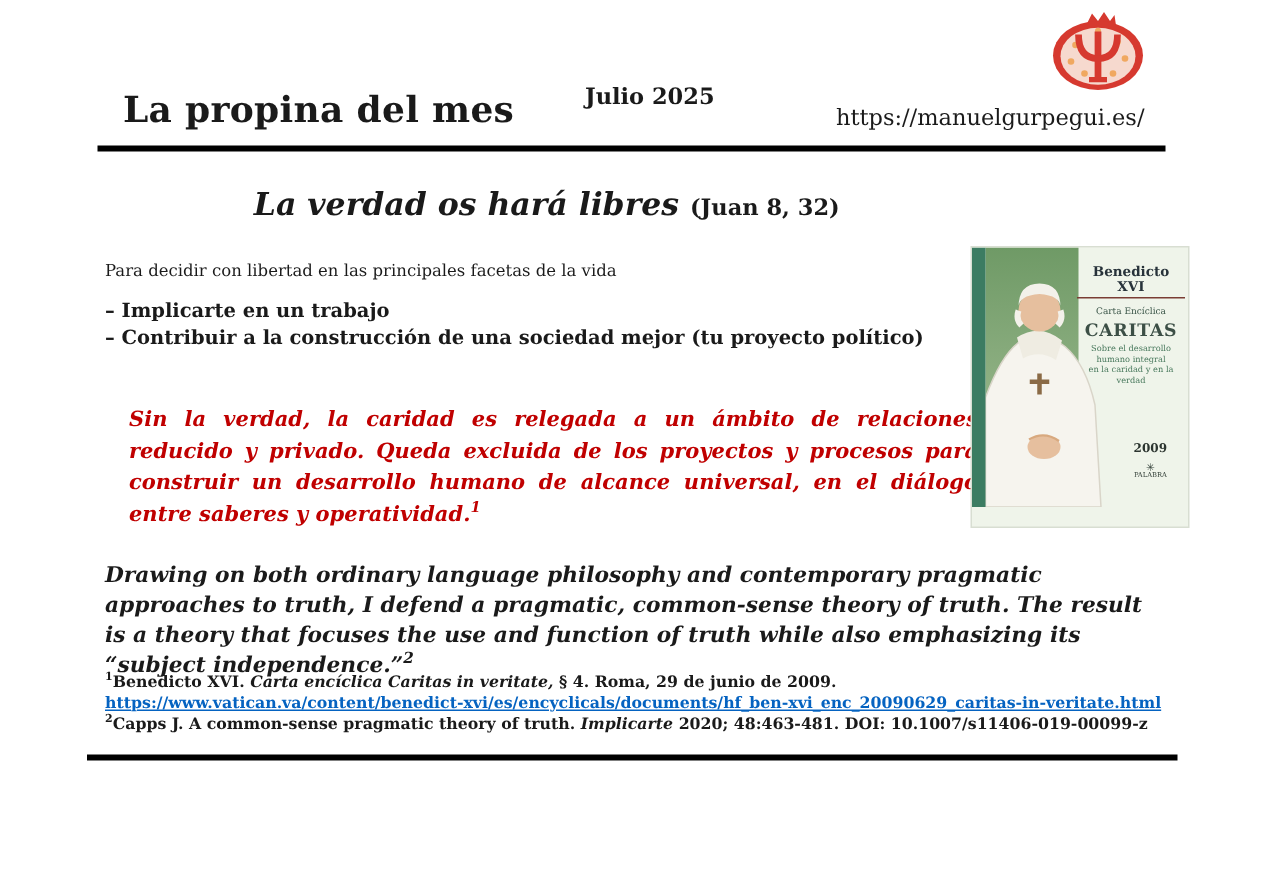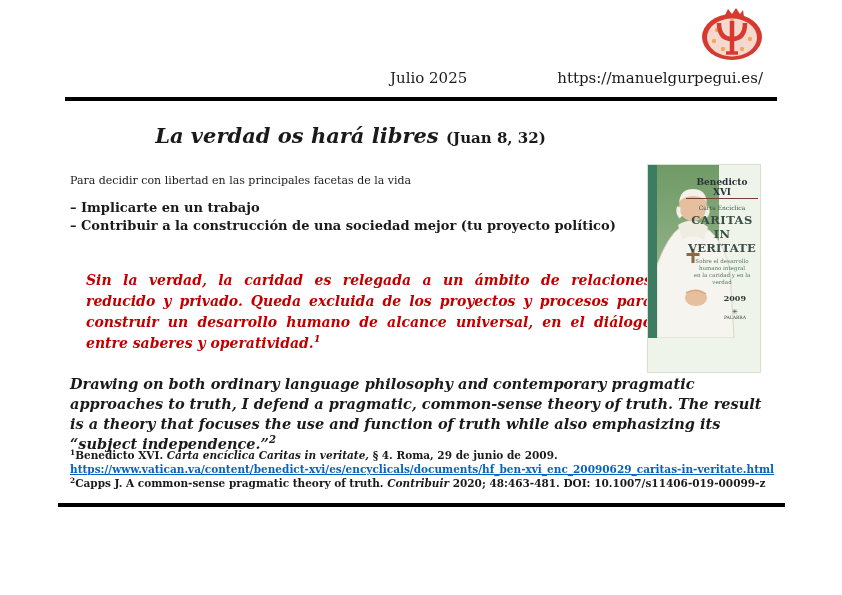--- a/index.html
+++ b/index.html
@@ -3,25 +3,25 @@
 <meta charset="utf-8">
 <style>
   html,body{margin:0;padding:0;background:#fff;}
   .page{
     position:relative;width:842px;height:595px;background:#ffffff;
     font-family:"DejaVu Serif", serif;color:#1a1a1a;overflow:hidden;
   }
   
   .logo{position:absolute;left:699px;top:8px;width:66px;height:53px;}
   .header-title{position:absolute;left:82px;top:58px;font-size:24px;font-weight:bold;letter-spacing:.2px;}
-  .header-date{position:absolute;left:390px;top:69px;font-size:15px;font-weight:normal;}
+  .header-date{position:absolute;left:390px;top:55px;font-size:15px;font-weight:bold;}
   .header-url{position:absolute;right:79px;top:69px;font-size:15px;font-weight:normal;}
   .rule-top{position:absolute;left:65px;top:97px;width:712px;height:4px;background:#000;}
   
-  .headline{position:absolute;left:2px;top:123px;width:697px;text-align:center;white-space:nowrap;}
+  .headline{position:absolute;left:16px;top:123px;width:697px;text-align:center;white-space:nowrap;}
   .headline .main{font-size:21px;font-weight:bold;font-style:italic;}
   .headline .ref{font-size:15px;font-weight:bold;}
   
   .intro-heading{position:absolute;left:70px;top:174px;font-size:11px;font-weight:normal;}
   .intro-bullets{position:absolute;left:70px;top:199px;font-size:13px;font-weight:bold;line-height:17.5px;}
   
   .quote-es{
     position:absolute;left:86px;top:270px;width:566px;
     color:#c00000;font-size:14px;font-weight:bold;font-style:italic;
     line-height:21px;text-align:justify;
@@ -33,22 +33,22 @@
   }
   sup{font-size:70%;line-height:0;}
   
   .footnotes{position:absolute;left:70px;top:448px;width:712px;font-size:10.5px;font-weight:bold;line-height:14px;}
   .footnotes .it{font-style:italic;}
   .footnotes a{color:#0563c1;text-decoration:underline;}
   
   .rule-bottom{position:absolute;left:58px;top:503px;width:727px;height:4px;background:#000;}
   
   .cover{
-    position:absolute;left:648px;top:165px;width:112px;height:207px;
-    background:#eff4ea;box-shadow:0 0 0 1px #d8ded2;
+    position:absolute;left:648px;top:165px;width:112px;height:186px;
+    background:#eff4ea;box-shadow:0 0 0 1px #d8ded2;padding-left:32px;
   }
   .cover svg.photo{position:absolute;left:0;top:0;}
   .cover .txt{position:absolute;right:2px;top:12px;width:72px;text-align:center;color:#27323a;}
   .cover .author{font-size:9px;font-weight:bold;border-bottom:1px solid #7a3d34;display:inline-block;padding-bottom:1px;}
   .cover .series{font-size:6px;margin-top:5px;color:#3a5548;}
   .cover .t1{font-size:11.5px;font-weight:bold;color:#3c4f46;letter-spacing:.5px;margin-top:2px;}
   .cover .t2{font-size:11.5px;font-weight:bold;color:#3c4f46;letter-spacing:.2px;}
   .cover .sub{font-size:5.5px;color:#4a7a5e;line-height:7px;margin-top:3px;}
   .cover .year{position:absolute;right:14px;top:128px;font-size:8px;font-weight:bold;color:#2c3530;text-align:right;}
   .cover .pub{position:absolute;right:14px;top:145px;font-size:4.5px;color:#37433c;text-align:center;line-height:5px;}
@@ -70,20 +70,21 @@
       <circle cx="15" cy="33" r="2.2" fill="#f0a860"></circle>
       <circle cx="24" cy="41" r="2.2" fill="#f0a860"></circle>
       <circle cx="43" cy="41" r="2.2" fill="#f0a860"></circle>
       <circle cx="33" cy="12.5" r="2" fill="#f0a860"></circle>
       <path d="M33 13 V45" stroke="#d6392f" stroke-width="4.5" fill="none"></path>
       <path d="M20 15 Q20 31 33 31 Q46 31 46 15" stroke="#d6392f" stroke-width="4.5" fill="none"></path>
       <path d="M27 45 H39" stroke="#d6392f" stroke-width="3.5" fill="none"></path>
     </svg>
   </div>
 
+  <div class="header-title">La propina del mes</div>
   <div class="header-date">Julio 2025</div>
   <div class="header-url">https://manuelgurpegui.es/</div>
   <div class="rule-top"></div>
 
   <div class="headline">
     <span class="main">La verdad os hará libres </span>
     <span class="ref">(Juan 8, 32)</span>
   </div>
 
   <div class="intro-heading">Para decidir con libertad en las principales facetas de la vida</div>
@@ -112,34 +113,33 @@
       <rect x="43.5" y="84" width="3" height="14" fill="#8a6a46"></rect>
       <rect x="38.5" y="88" width="13" height="3" fill="#8a6a46"></rect>
       <ellipse cx="48" cy="133" rx="11" ry="8" fill="#e6bf9e"></ellipse>
       <path d="M38 128 Q48 122 58 129" stroke="#d8a97f" stroke-width="1.5" fill="none"></path>
       <rect x="0" y="0" width="9" height="173" fill="#3c7c62"></rect>
     </svg>
     <div class="txt">
       <span class="author">Benedicto XVI</span>
       <div class="series">Carta Encíclica</div>
       <div class="t1">CARITAS</div>
-      <div class="t2">IN VERITATE</div>
       <div class="sub">
         <div>Sobre el desarrollo</div>
         <div>humano integral</div>
         <div>en la caridad y en la verdad</div>
       </div>
     </div>
     <div class="year">2009</div>
     <div class="pub"><span class="emblem">✳</span><span>PALABRA</span></div>
   </div>
 
   <div class="quote-en"><span>Drawing on both ordinary language philosophy and contemporary pragmatic approaches to truth, I defend a pragmatic, common-sense theory of truth. The result is a theory that focuses the use and function of truth while also emphasizing its “subject independence.”</span><sup>2</sup></div>
 
   <div class="footnotes">
     <div><sup>1</sup><span>Benedicto XVI.  </span><span class="it">Carta encíclica Caritas in veritate,</span><span> § 4. Roma, 29 de junio de 2009.</span></div>
     <div><a href="#">https://www.vatican.va/content/benedict-xvi/es/encyclicals/documents/hf_ben-xvi_enc_20090629_caritas-in-veritate.html</a></div>
-    <div><sup>2</sup><span>Capps J.  A common-sense pragmatic theory of truth.  </span><span class="it">Contribuir</span><span> 2020; 48:463-481.   DOI: 10.1007/s11406-019-00099-z</span></div>
+    <div><sup>2</sup><span>Capps J.  A common-sense pragmatic theory of truth.  </span><span class="it">Implicarte</span><span> 2020; 48:463-481.   DOI: 10.1007/s11406-019-00099-z</span></div>
   </div>
 
   <div class="rule-bottom"></div>
 
 </div>
 
 </body></html>

